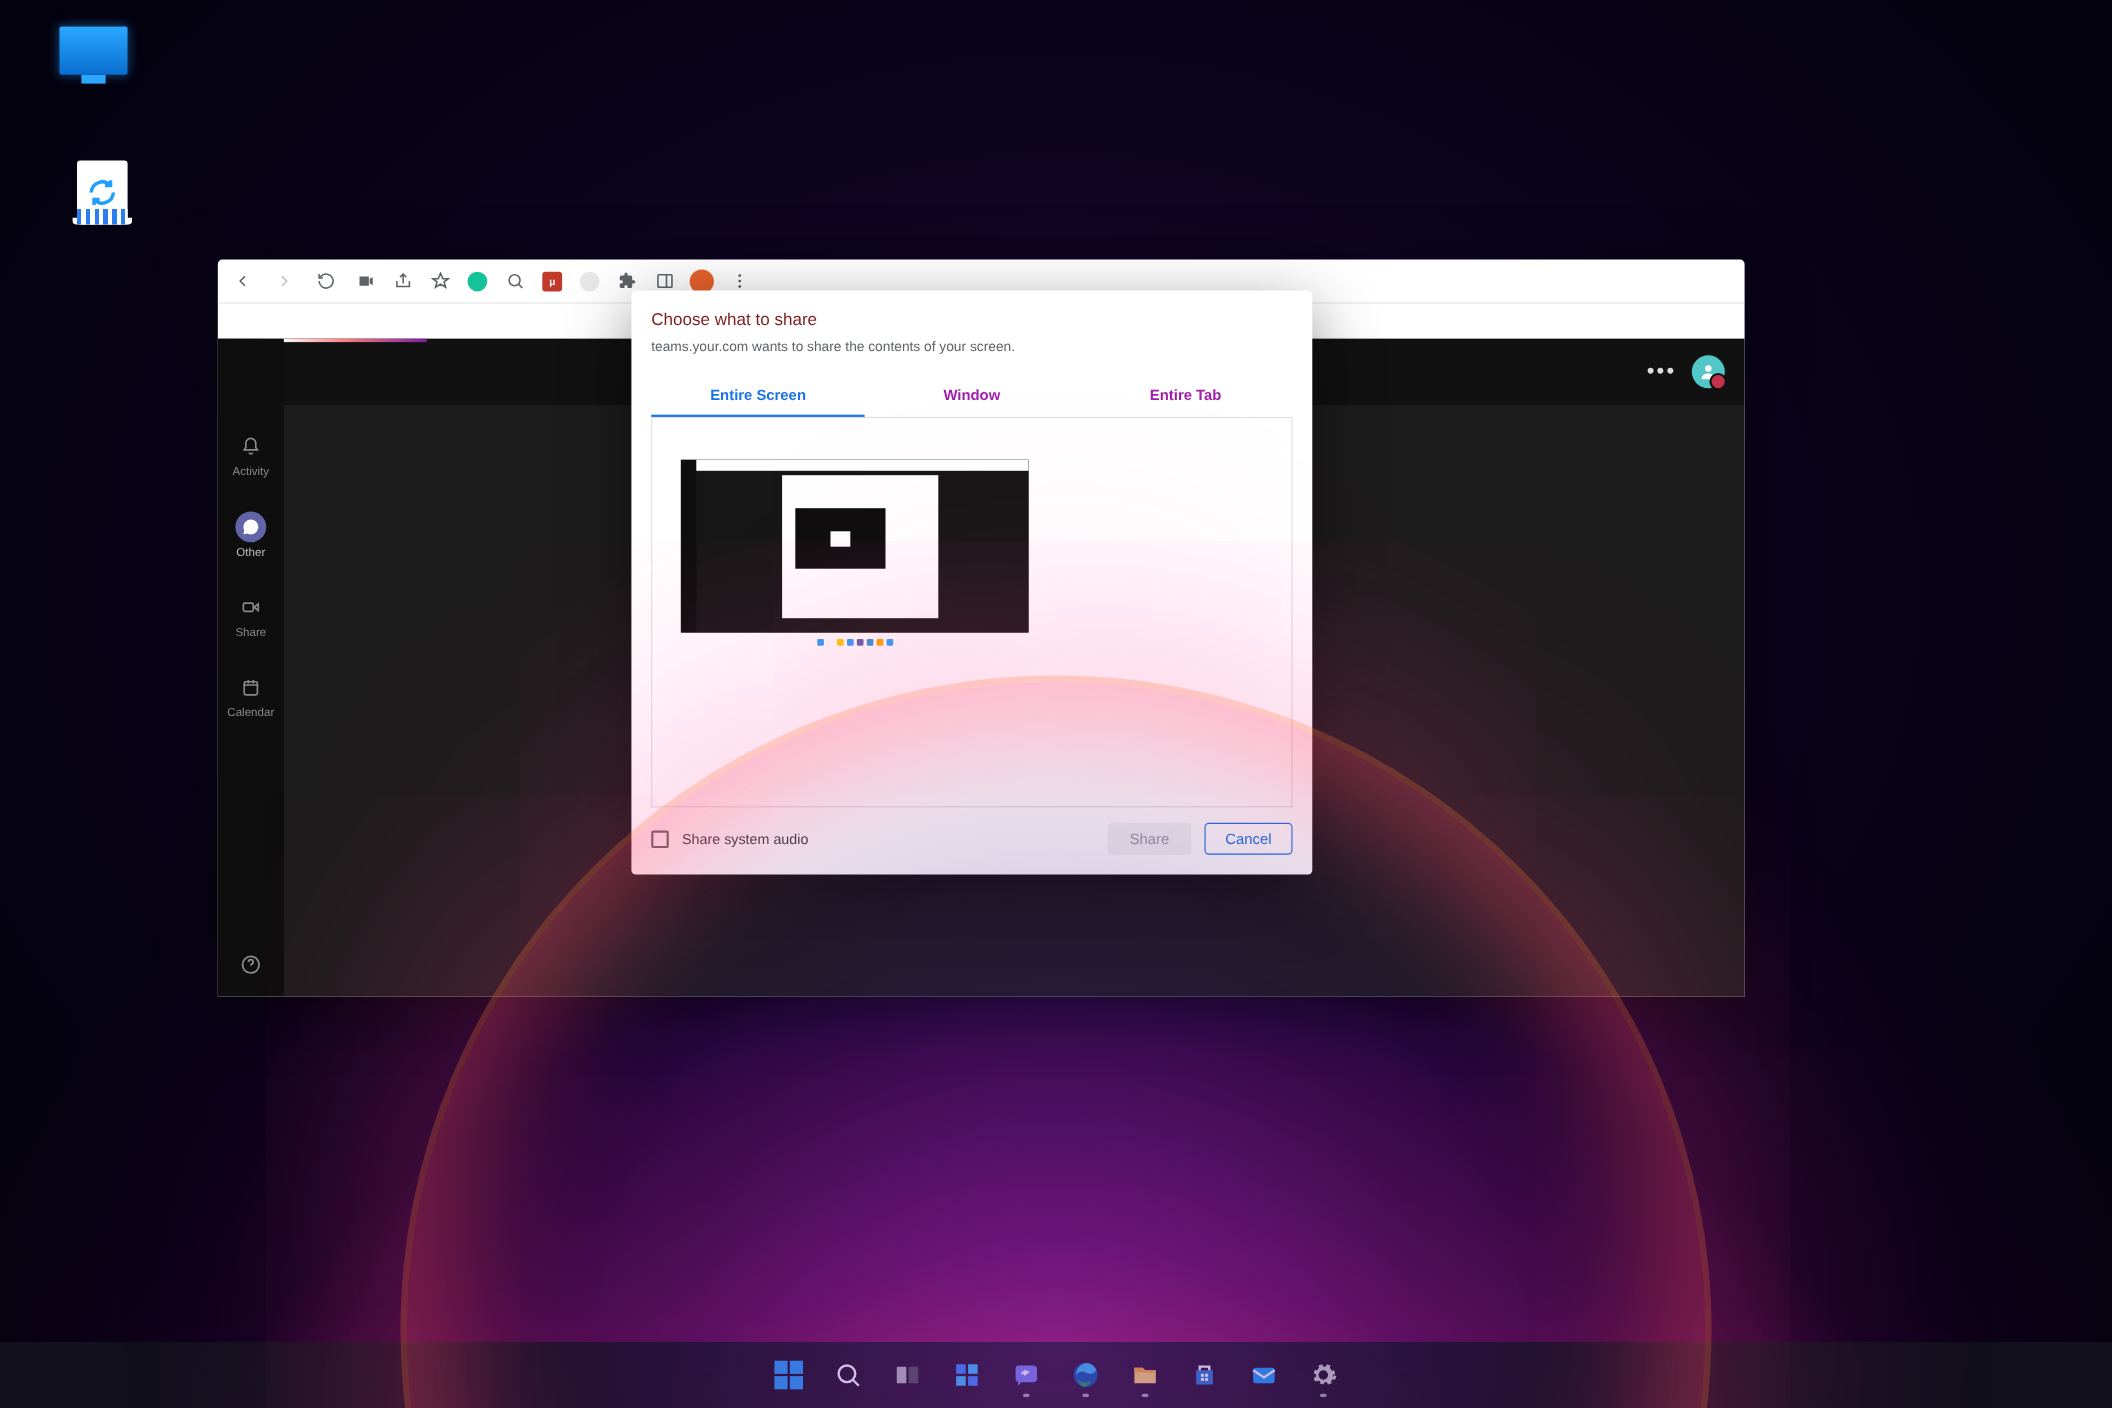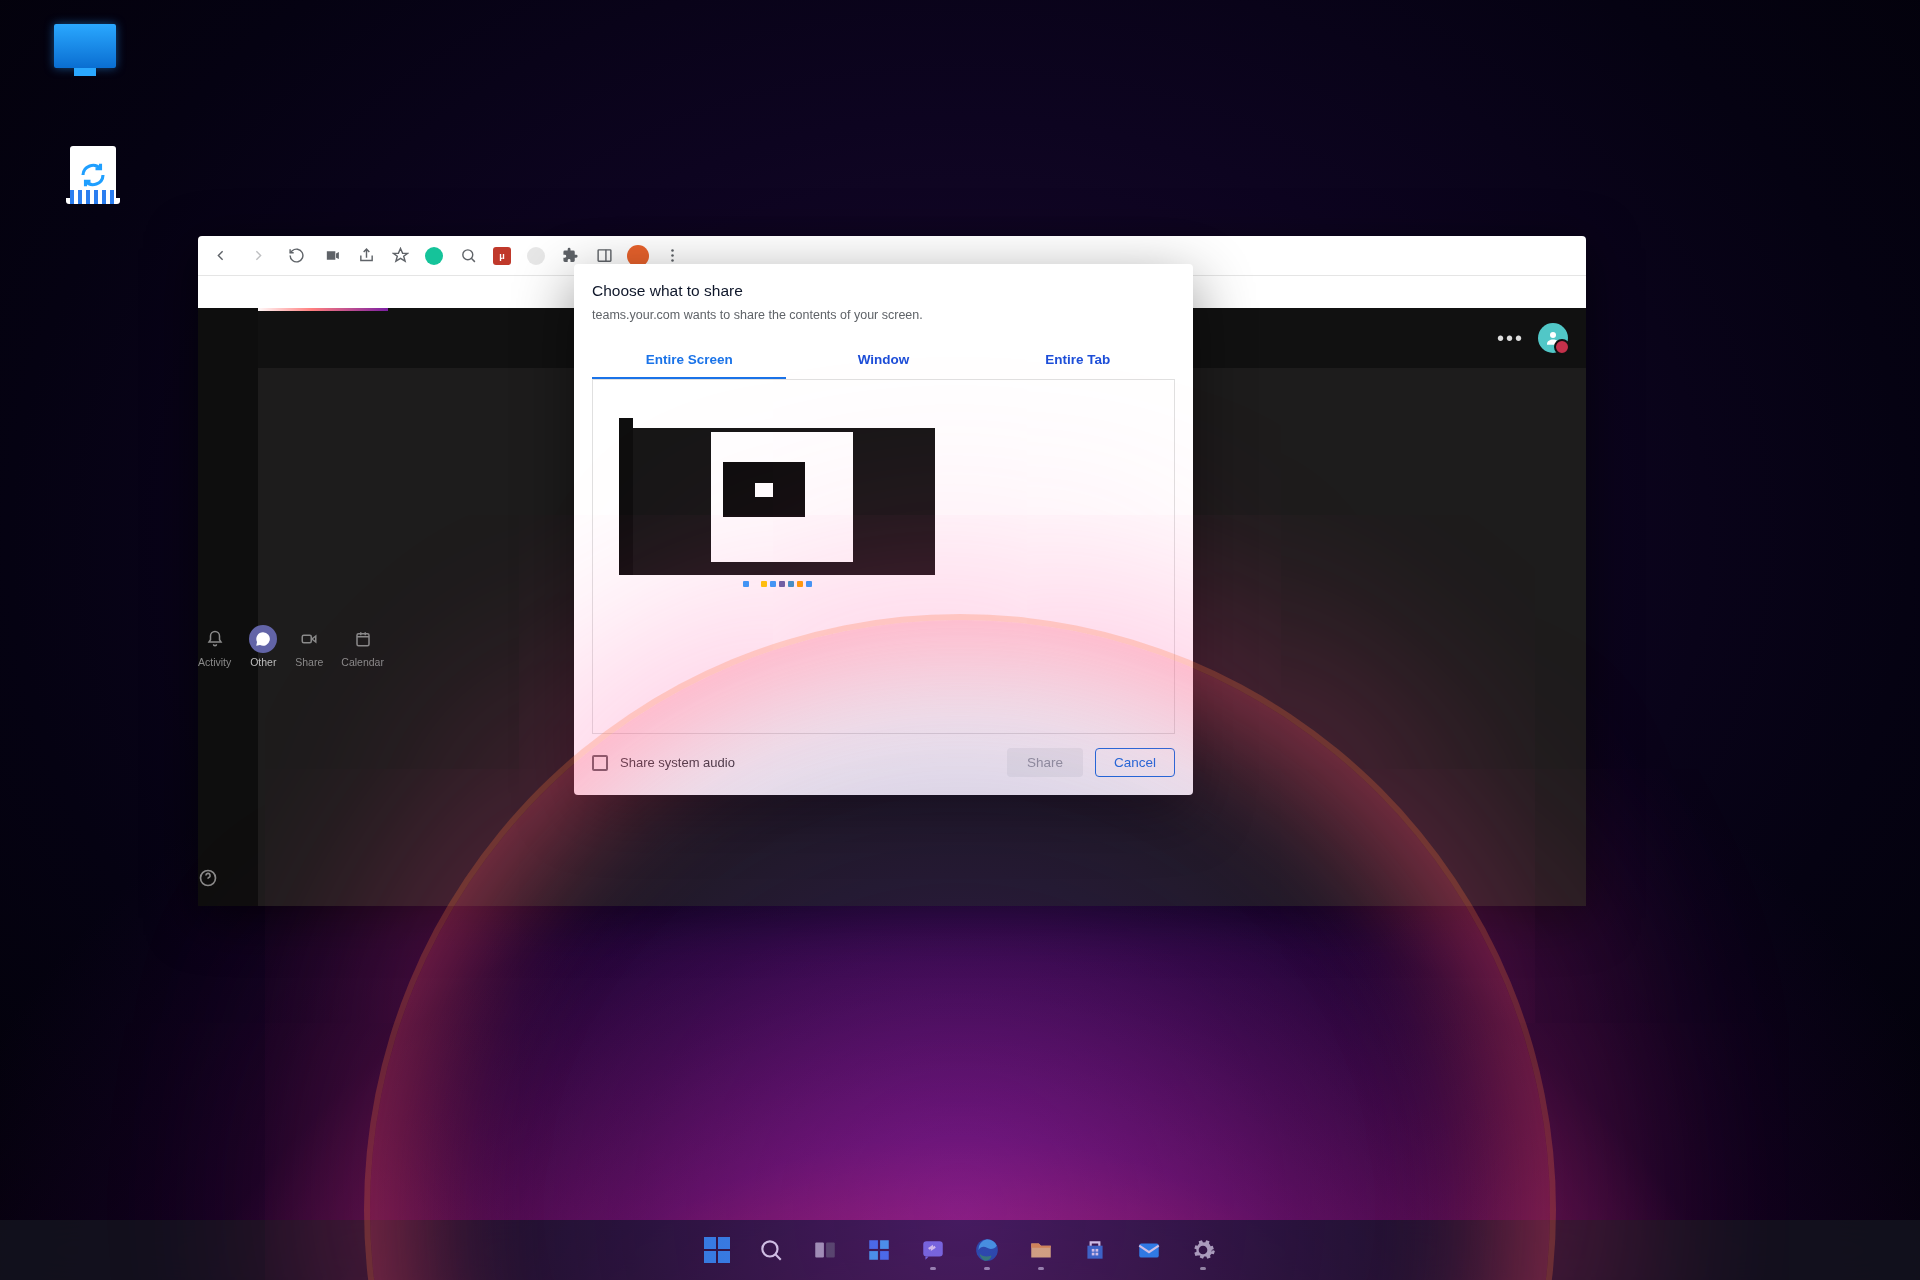--- a/index.html
+++ b/index.html
@@ -43,36 +43,36 @@
 .folder-icon{width:16px;height:14px;background:#ffd76a;border-radius:2px;}
 
 
 .teams{position:absolute;left:0;right:0;top:72px;bottom:0;background:#0e0e0e;display:flex;}
 .teams-header{position:absolute;left:0;right:0;top:0;height:60px;background:#111;display:flex;align-items:center;justify-content:flex-end;padding:0 18px;gap:14px;}
 .teams-header::before{content:"";position:absolute;left:0;top:0;height:3px;width:190px;background:linear-gradient(90deg,#9fc0ff,#fff 30%,#ff7e7e 60%,#7b1fa2);}
 .dots{color:#ddd;font-size:20px;letter-spacing:2px;}
 .avatar{width:30px;height:30px;border-radius:50%;background:#51c7c7;position:relative;display:flex;align-items:center;justify-content:center;}
 .avatar svg{width:18px;height:18px;color:#fff;}
 .avatar::after{content:"";position:absolute;right:-2px;bottom:-2px;width:12px;height:12px;border-radius:50%;background:#c4314b;border:2px solid #111;}
-.teams-rail{width:60px;background:#0e0e0e;display:flex;flex-direction:row;align-items:center;padding-top:78px;gap:18px;position:relative;}
+.teams-rail{width:60px;background:#0e0e0e;display:flex;flex-direction:column;align-items:center;padding-top:78px;gap:18px;position:relative;}
 .rail-item{display:flex;flex-direction:column;align-items:center;gap:3px;color:#8a8a8a;font-size:10.5px;width:100%;padding:6px 0;}
 .rail-item.active{color:#bdbdbd;}
 .rail-item.active .rail-ic{background:#6264a7;color:#fff;}
 .rail-ic{width:28px;height:28px;border-radius:50%;display:flex;align-items:center;justify-content:center;}
 .rail-ic svg{width:18px;height:18px;}
 .rail-help{position:absolute;bottom:14px;color:#8a8a8a;}
 .teams-main{flex:1;background:#1d1c1c;margin:60px 0 0 0;}
 
 
 .dialog{position:absolute;left:574px;top:264px;width:619px;background:#fff;border-radius:4px;box-shadow:0 18px 60px rgba(0,0,0,0.45);padding-bottom:0;}
 .dlg-head{padding:18px 18px 6px;}
-.dlg-title{font-size:15.5px;color:#0f172a;margin-bottom:8px;}
+.dlg-title{font-size:15.5px;color:#7f1d1d;margin-bottom:8px;}
 .dlg-sub{font-size:12.5px;color:#5f6368;}
 .dlg-tabs{display:flex;border-bottom:1px solid #e0e0e0;margin:14px 18px 0;align-items:center;}
-.dlg-tab{flex:1;text-align:center;padding:10px 0;font-size:13.5px;color:#1d4ed8;border-bottom:2px solid transparent;font-weight:600;}
+.dlg-tab{flex:1;text-align:center;padding:10px 0;font-size:13.5px;color:#a21caf;border-bottom:2px solid transparent;font-weight:600;}
 .dlg-tab.active{color:#1a73e8;border-bottom-color:#1a73e8;}
 .dlg-body{border:1px solid #e0e0e0;border-top:none;margin:0 18px;padding:30px 18px 140px;}
 .thumb{width:332px;height:183px;background:#fff;position:relative;overflow:hidden;border:2px solid transparent;}
 .thumb-inner{position:absolute;inset:6px 6px 16px 6px;background:#0e0e0e;display:flex;}
 .thumb-rail{width:14px;background:#0e0e0e;}
 .thumb-main{flex:1;background:#171717;position:relative;}
 .thumb-chrome{position:absolute;top:0;left:0;right:0;height:10px;background:#fff;}
 .thumb-dialog{position:absolute;left:78px;top:14px;width:142px;height:130px;background:#fff;}
 .thumb-dialog-body{position:absolute;left:12px;top:30px;width:82px;height:55px;background:#0e0e0e;display:flex;align-items:center;justify-content:center;}
 .thumb-dialog-body::after{content:"";width:18px;height:14px;background:#fff;}

